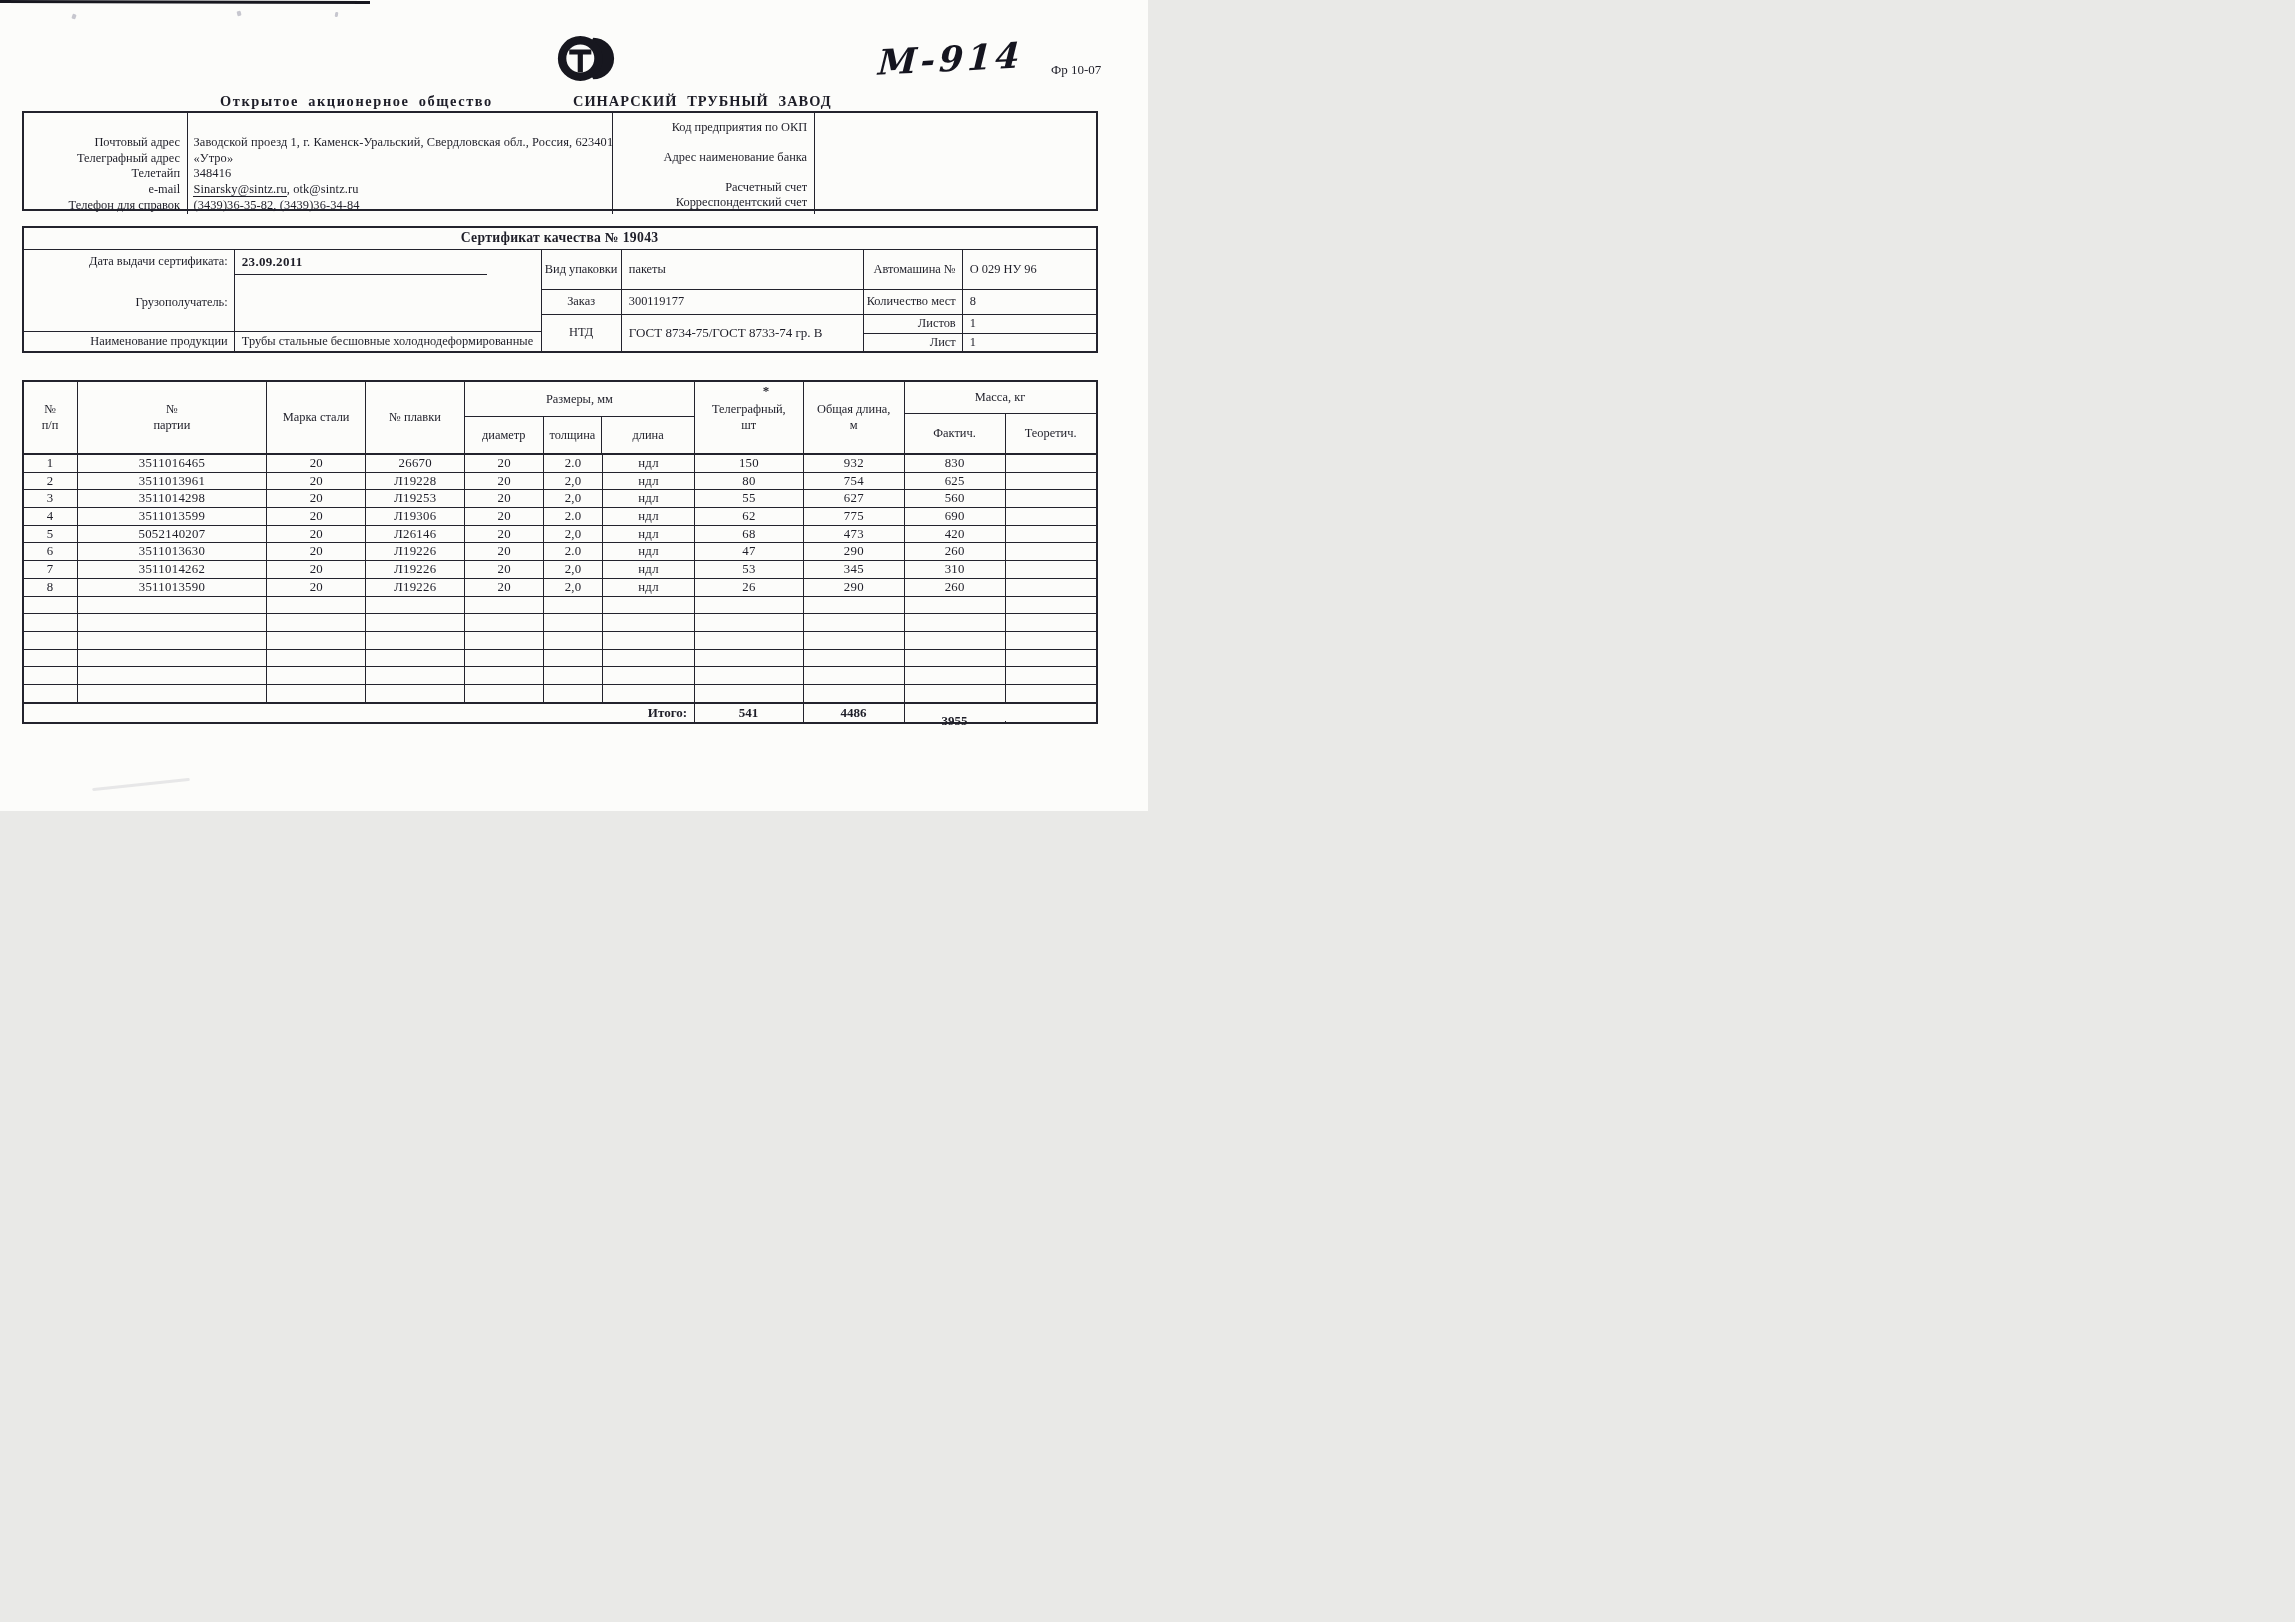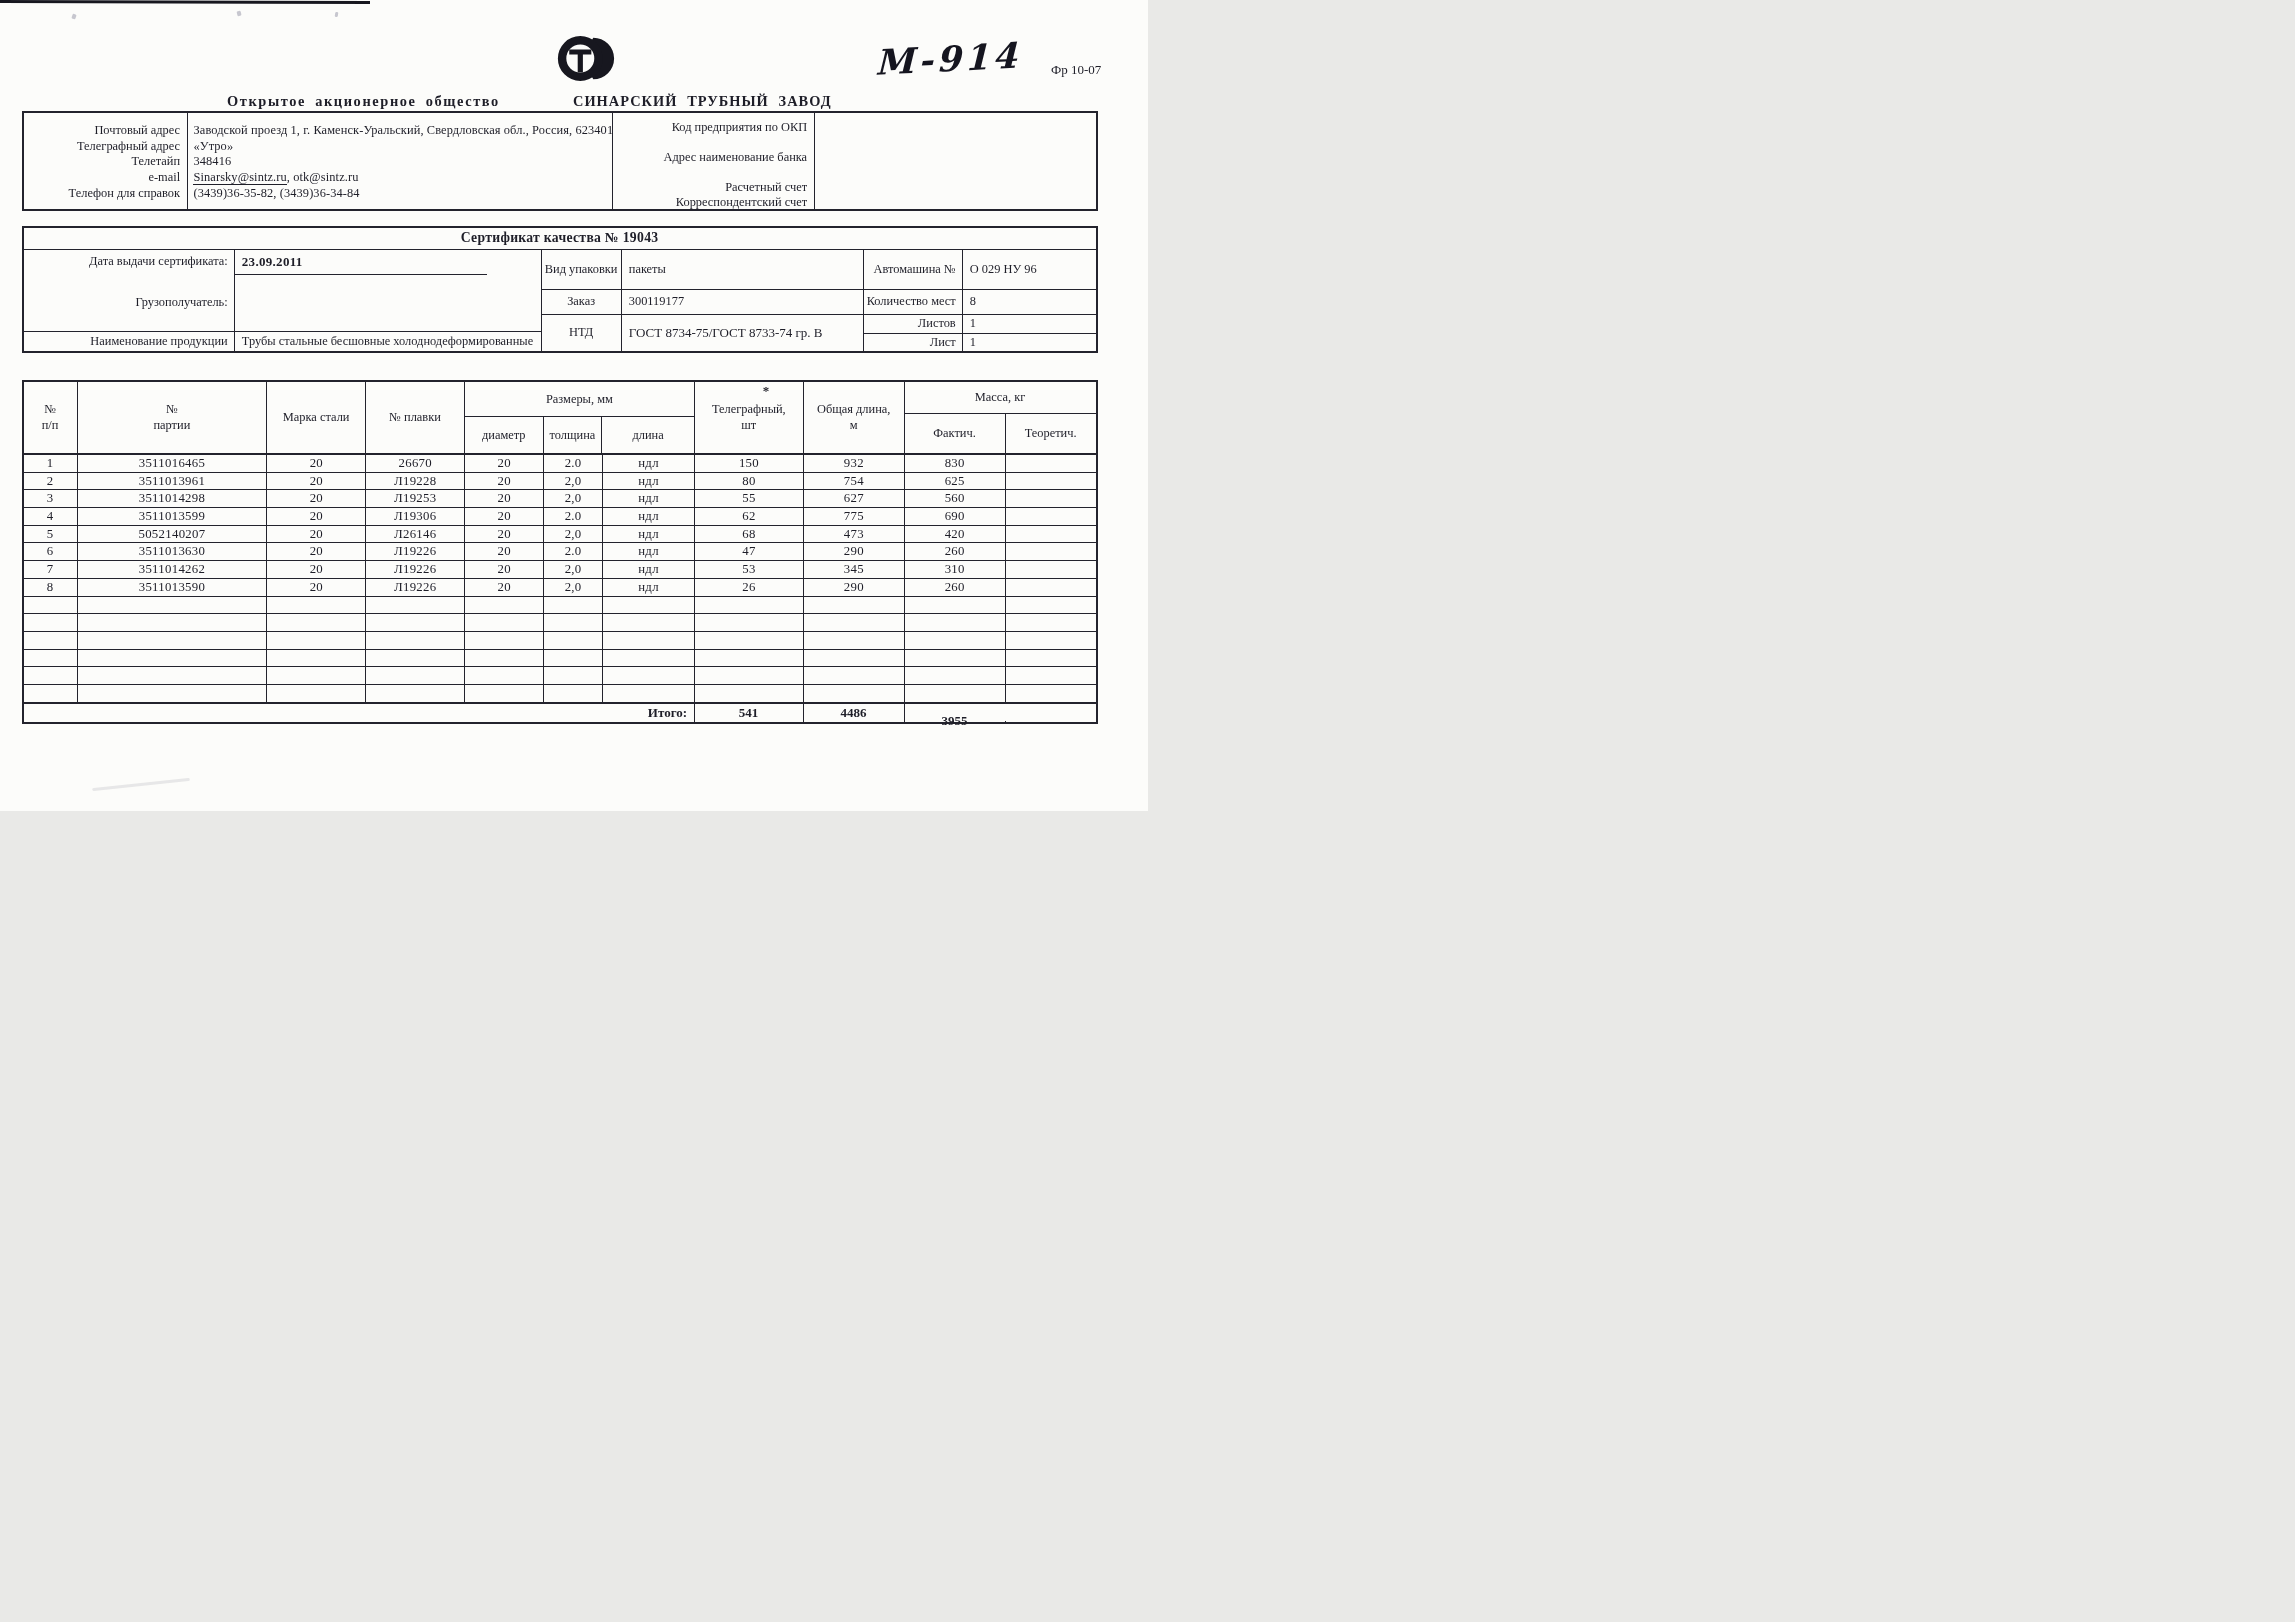--- a/index.html
+++ b/index.html
@@ -21,38 +21,38 @@
   
   .scan-strip{position:absolute;left:0;top:0;width:370px;height:3.3px;background:#17171f;transform:rotate(.15deg);transform-origin:left top;}
   .speck{position:absolute;background:#9a9aac;opacity:.55;border-radius:1.3px;}
   .sp1{left:72px;top:13.7px;width:3.9px;height:5.2px;transform:rotate(20deg);}
   .sp2{left:237px;top:11px;width:3.9px;height:4.6px;transform:rotate(-15deg);}
   .sp3{left:335px;top:12.4px;width:3.3px;height:5.2px;transform:rotate(10deg);}
   .smudge{position:absolute;left:92px;top:783px;width:98px;height:2.6px;background:#8a8a98;opacity:.18;transform:rotate(-6deg);border-radius:2px;}
 
   
   .logo{position:absolute;left:553px;top:31px;width:65px;height:55px;}
-  .org-type{position:absolute;left:227px;top:93px;font-size:14.4px;font-weight:bold;letter-spacing:1.6px;word-spacing:3.9px;}
+  .org-type{position:absolute;left:220px;top:93px;font-size:14.4px;font-weight:bold;letter-spacing:1.6px;word-spacing:3.9px;}
   .company-name{position:absolute;left:573px;top:93px;font-size:14.4px;font-weight:bold;letter-spacing:1px;word-spacing:5.2px;}
   .hand-mark{
     position:absolute;left:878px;top:38px;
     font-family:"DejaVu Serif", serif;font-style:italic;font-weight:bold;
     font-size:35px;letter-spacing:3.9px;transform:rotate(-3deg) skewX(-6deg);
     color:#15151f;
   }
   .form-code{position:absolute;left:1051px;top:62px;font-size:13px;}
 
   
   .contacts-band{
     position:absolute;left:21.6px;top:111px;width:1076px;height:100px;
     border:2px solid var(--line);border-top-width:2.6px;
     display:grid;grid-template-columns:164px 425px 202px auto;
     font-size:12.4px;
   }
-  .cb-col{padding-top:10px;line-height:15.7px;}
+  .cb-col{padding-top:22px;line-height:15.7px;}
   .cb-labels{text-align:right;padding-right:6.5px;border-right:1.3px solid var(--line);}
   .cb-values{padding-left:5.9px;border-right:1.3px solid var(--line);}
   .cb-bank-labels{text-align:right;padding-right:6.5px;border-right:1.3px solid var(--line);line-height:15px;padding-top:6.5px;}
   .cb-bank-values{padding-left:6.5px;line-height:15px;padding-top:6.5px;}
   .cb-line{white-space:nowrap;min-height:15px;}
   .cb-values .cb-line{letter-spacing:0.1px;}
   .u-link{border-bottom:1px solid var(--ink);}
 
   
   .cert-band{

